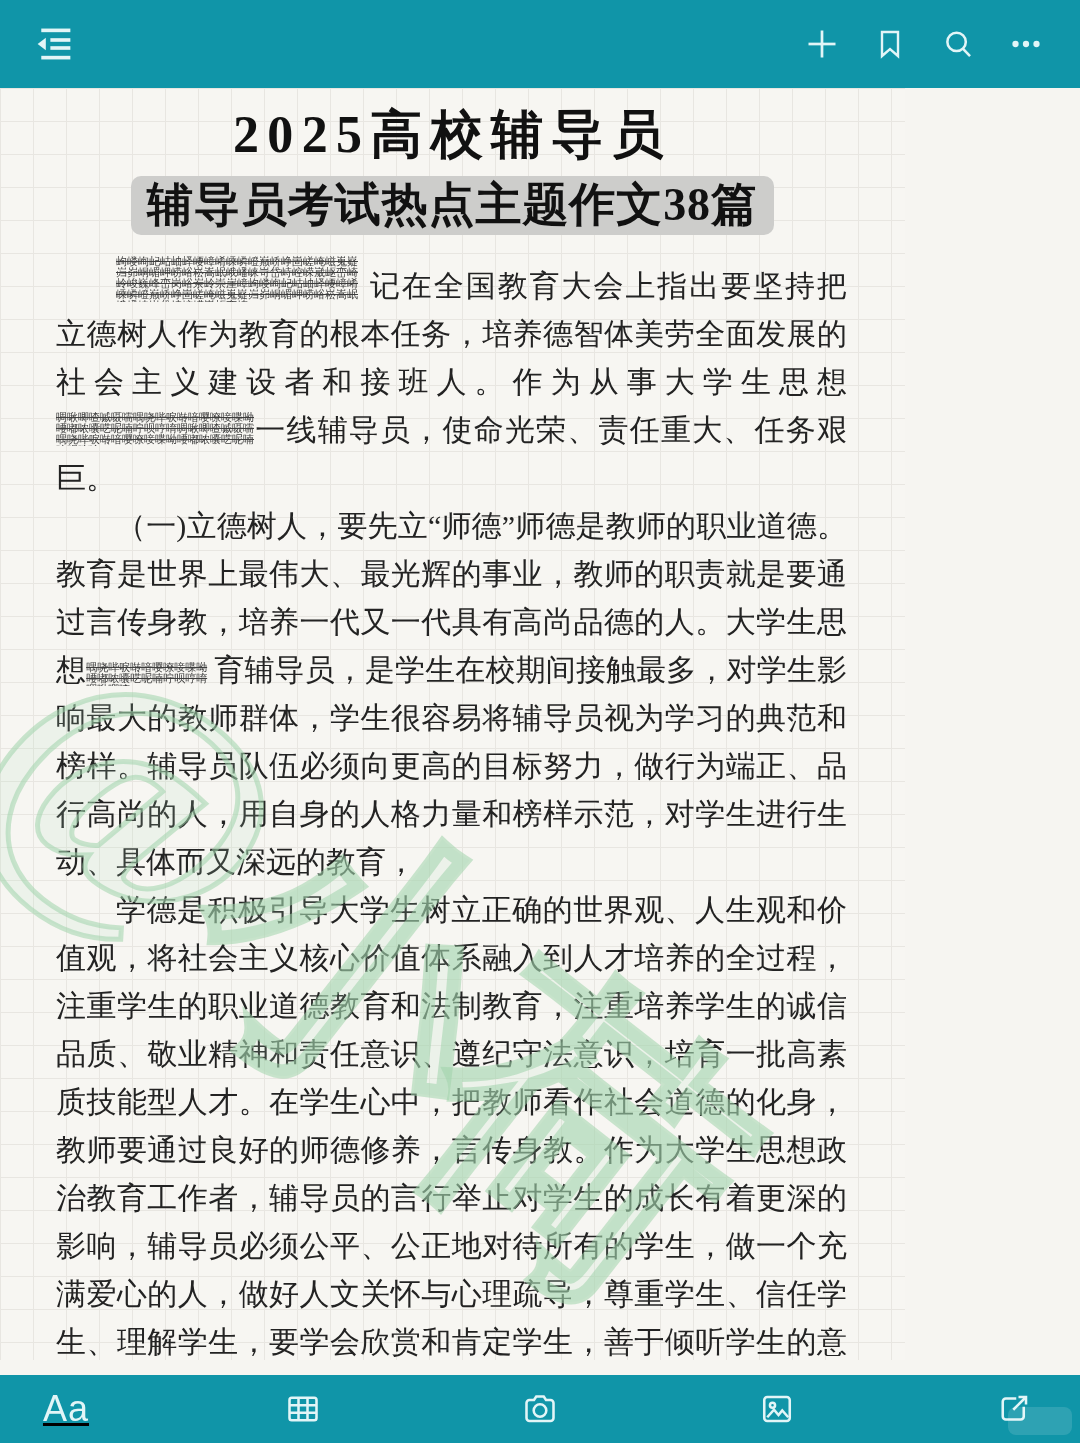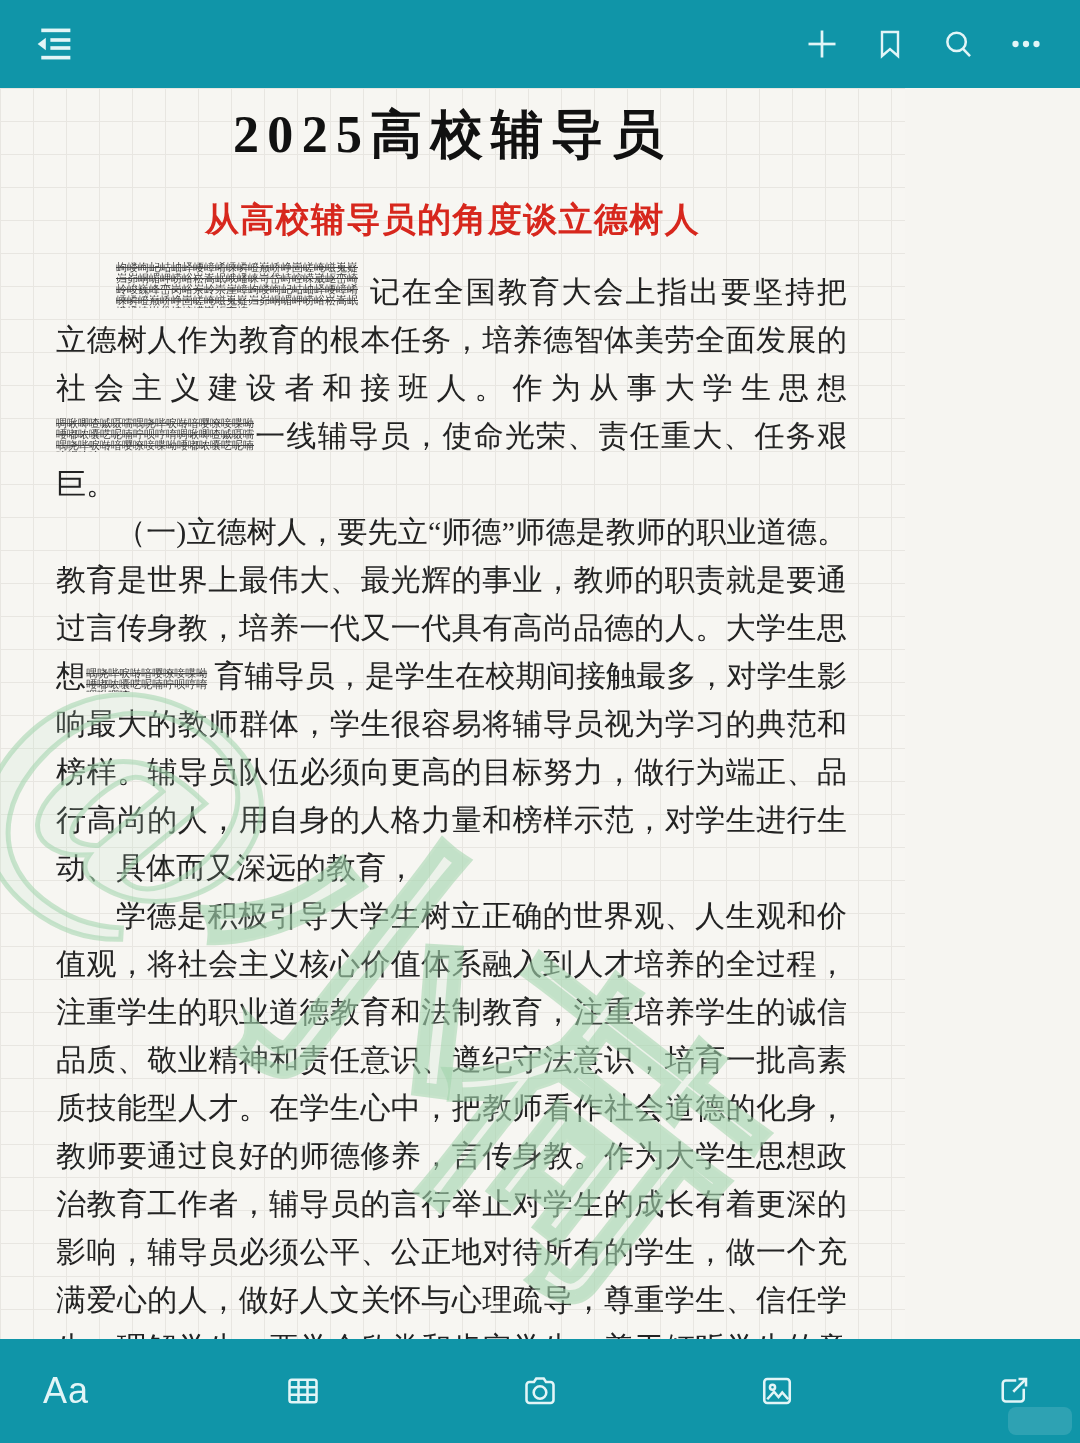--- a/index.html
+++ b/index.html
@@ -7,21 +7,21 @@
     width:1080px;height:1443px;position:relative;overflow:hidden;
     font-family:"Liberation Serif","DejaVu Serif",serif;
     background:#f6f5f1;
   }
   
   .topbar,.bottombar{
     position:absolute;left:0;width:1080px;background:#1095a8;z-index:30;
     display:flex;align-items:center;
   }
   .topbar{top:0;height:88px;justify-content:space-between;padding:0 26px;box-sizing:border-box;}
-  .bottombar{bottom:0;height:104px;justify-content:space-between;padding:0 38px;box-sizing:border-box;}
+  .bottombar{bottom:0;height:68px;justify-content:space-between;padding:0 38px;box-sizing:border-box;text-decoration:underline;}
   .icon-btn{display:flex;align-items:center;justify-content:center;width:56px;height:56px;cursor:pointer;}
   .icon-btn svg{display:block;}
   .right-icons{display:flex;align-items:center;gap:12px;}
   .aa-label{
     font-family:"Liberation Sans","DejaVu Sans",sans-serif;
     font-size:36px;color:#e2f5f7;font-weight:400;letter-spacing:1px;line-height:1;
   }
   .app-watermark{
     position:absolute;right:8px;bottom:8px;width:64px;height:28px;border-radius:8px;
     background:rgba(255,255,255,0.13);filter:blur(0.5px);
@@ -127,21 +127,23 @@
             <circle cx="12" cy="12" r="2.1"></circle>
             <circle cx="19" cy="12" r="2.1"></circle>
         </svg>
       </span>
     </div>
   </div>
 </div>
 
 <div class="page">
   <div class="doc-title1">2025高校辅导员</div>
-  <div class="doc-subtitle">从高校辅导员的角度谈立德树人</div>
+  <div class="doc-title2">
+    <span>辅导员考试热点主题作文38篇</span>
+  </div>
   <div class="doc-body">
       <p class="ind-big"><span class="redacted lg">岣嵝峋屺岵岫峄崾嶂崤嵊嶙嶝巅峤峥崮嵯崦嵫嵬嶷岿峁峒嵋岬崂峪崧嵩岷峨嶓崃岢岱峙崆嵘崴岖峦崎岭峻巍峰峦岗峪岽岭崇崖嶂岣嵝峋屺岵岫峄崾嶂崤嵊嶙嶝巅峤峥崮嵯崦嵫嵬嶷岿峁峒嵋岬崂峪崧嵩岷峨嶓崃岢岱峙崆嵘崴岖峦崎</span><span>记在全国教育大会上指出要坚持把立德树人作为教育的根本任务，培养德智体美劳全面发展的社会主义建设者和接班人。作为从事大学生思想</span><span class="redacted md">啁啾唧喳嘁嗫嚅喁哓哔唳啭喑嘤嘹唼喋呦喓嘟哝囔呓呢喃咛呗哼唷啁啾唧喳嘁嗫嚅喁哓哔唳啭喑嘤嘹唼喋呦喓嘟哝囔呓呢喃咛呗哼唷</span><span>一线辅导员，使命光荣、责任重大、任务艰巨。</span></p>
       <p class="ind-big"><span>（一)立德树人，要先立“师德”师德是教师的职业道德。教育是世界上最伟大、最光辉的事业，教师的职责就是要通过言传身教，培养一代又一代具有高尚品德的人。大学生思想</span><span class="redacted sm">喁哓哔唳啭喑嘤嘹唼喋呦喓嘟哝囔呓呢喃咛呗哼唷啁啾唧喳</span><span>育辅导员，是学生在校期间接触最多，对学生影响最大的教师群体，学生很容易将辅导员视为学习的典范和榜样。辅导员队伍必须向更高的目标努力，做行为端正、品行高尚的人，用自身的人格力量和榜样示范，对学生进行生动、具体而又深远的教育，</span></p>
       <p class="ind-big"><span>学德是积极引导大学生树立正确的世界观、人生观和价值观，将社会主义核心价值体系融入到人才培养的全过程，注重学生的职业道德教育和法制教育，注重培养学生的诚信品质、敬业精神和责任意识、遵纪守法意识，培育一批高素质技能型人才。在学生心中，把教师看作社会道德的化身，教师要通过良好的师德修养，言传身教。作为大学生思想政治教育工作者，辅导员的言行举止对学生的成长有着更深的影响，辅导员必须公平、公正地对待所有的学生，做一个充满爱心的人，做好人文关怀与心理疏导，尊重学生、信任学生、理解学生，要学会欣赏和肯定学生，善于倾听学生的意见，从学生中汲取有益的思想，维护学生的人格尊严，用“心”沟通，用“情”交流，和学生做知心朋友，在潜移默化中用良好的师德影响学生，从而培养出一代又一代有道德、有爱心、明事理的高素质人才。</span></p>
     </div>
   <div class="page-watermark">@小荷</div>
 </div>
 
 <div class="bottombar">
   <div class="icon-btn">

